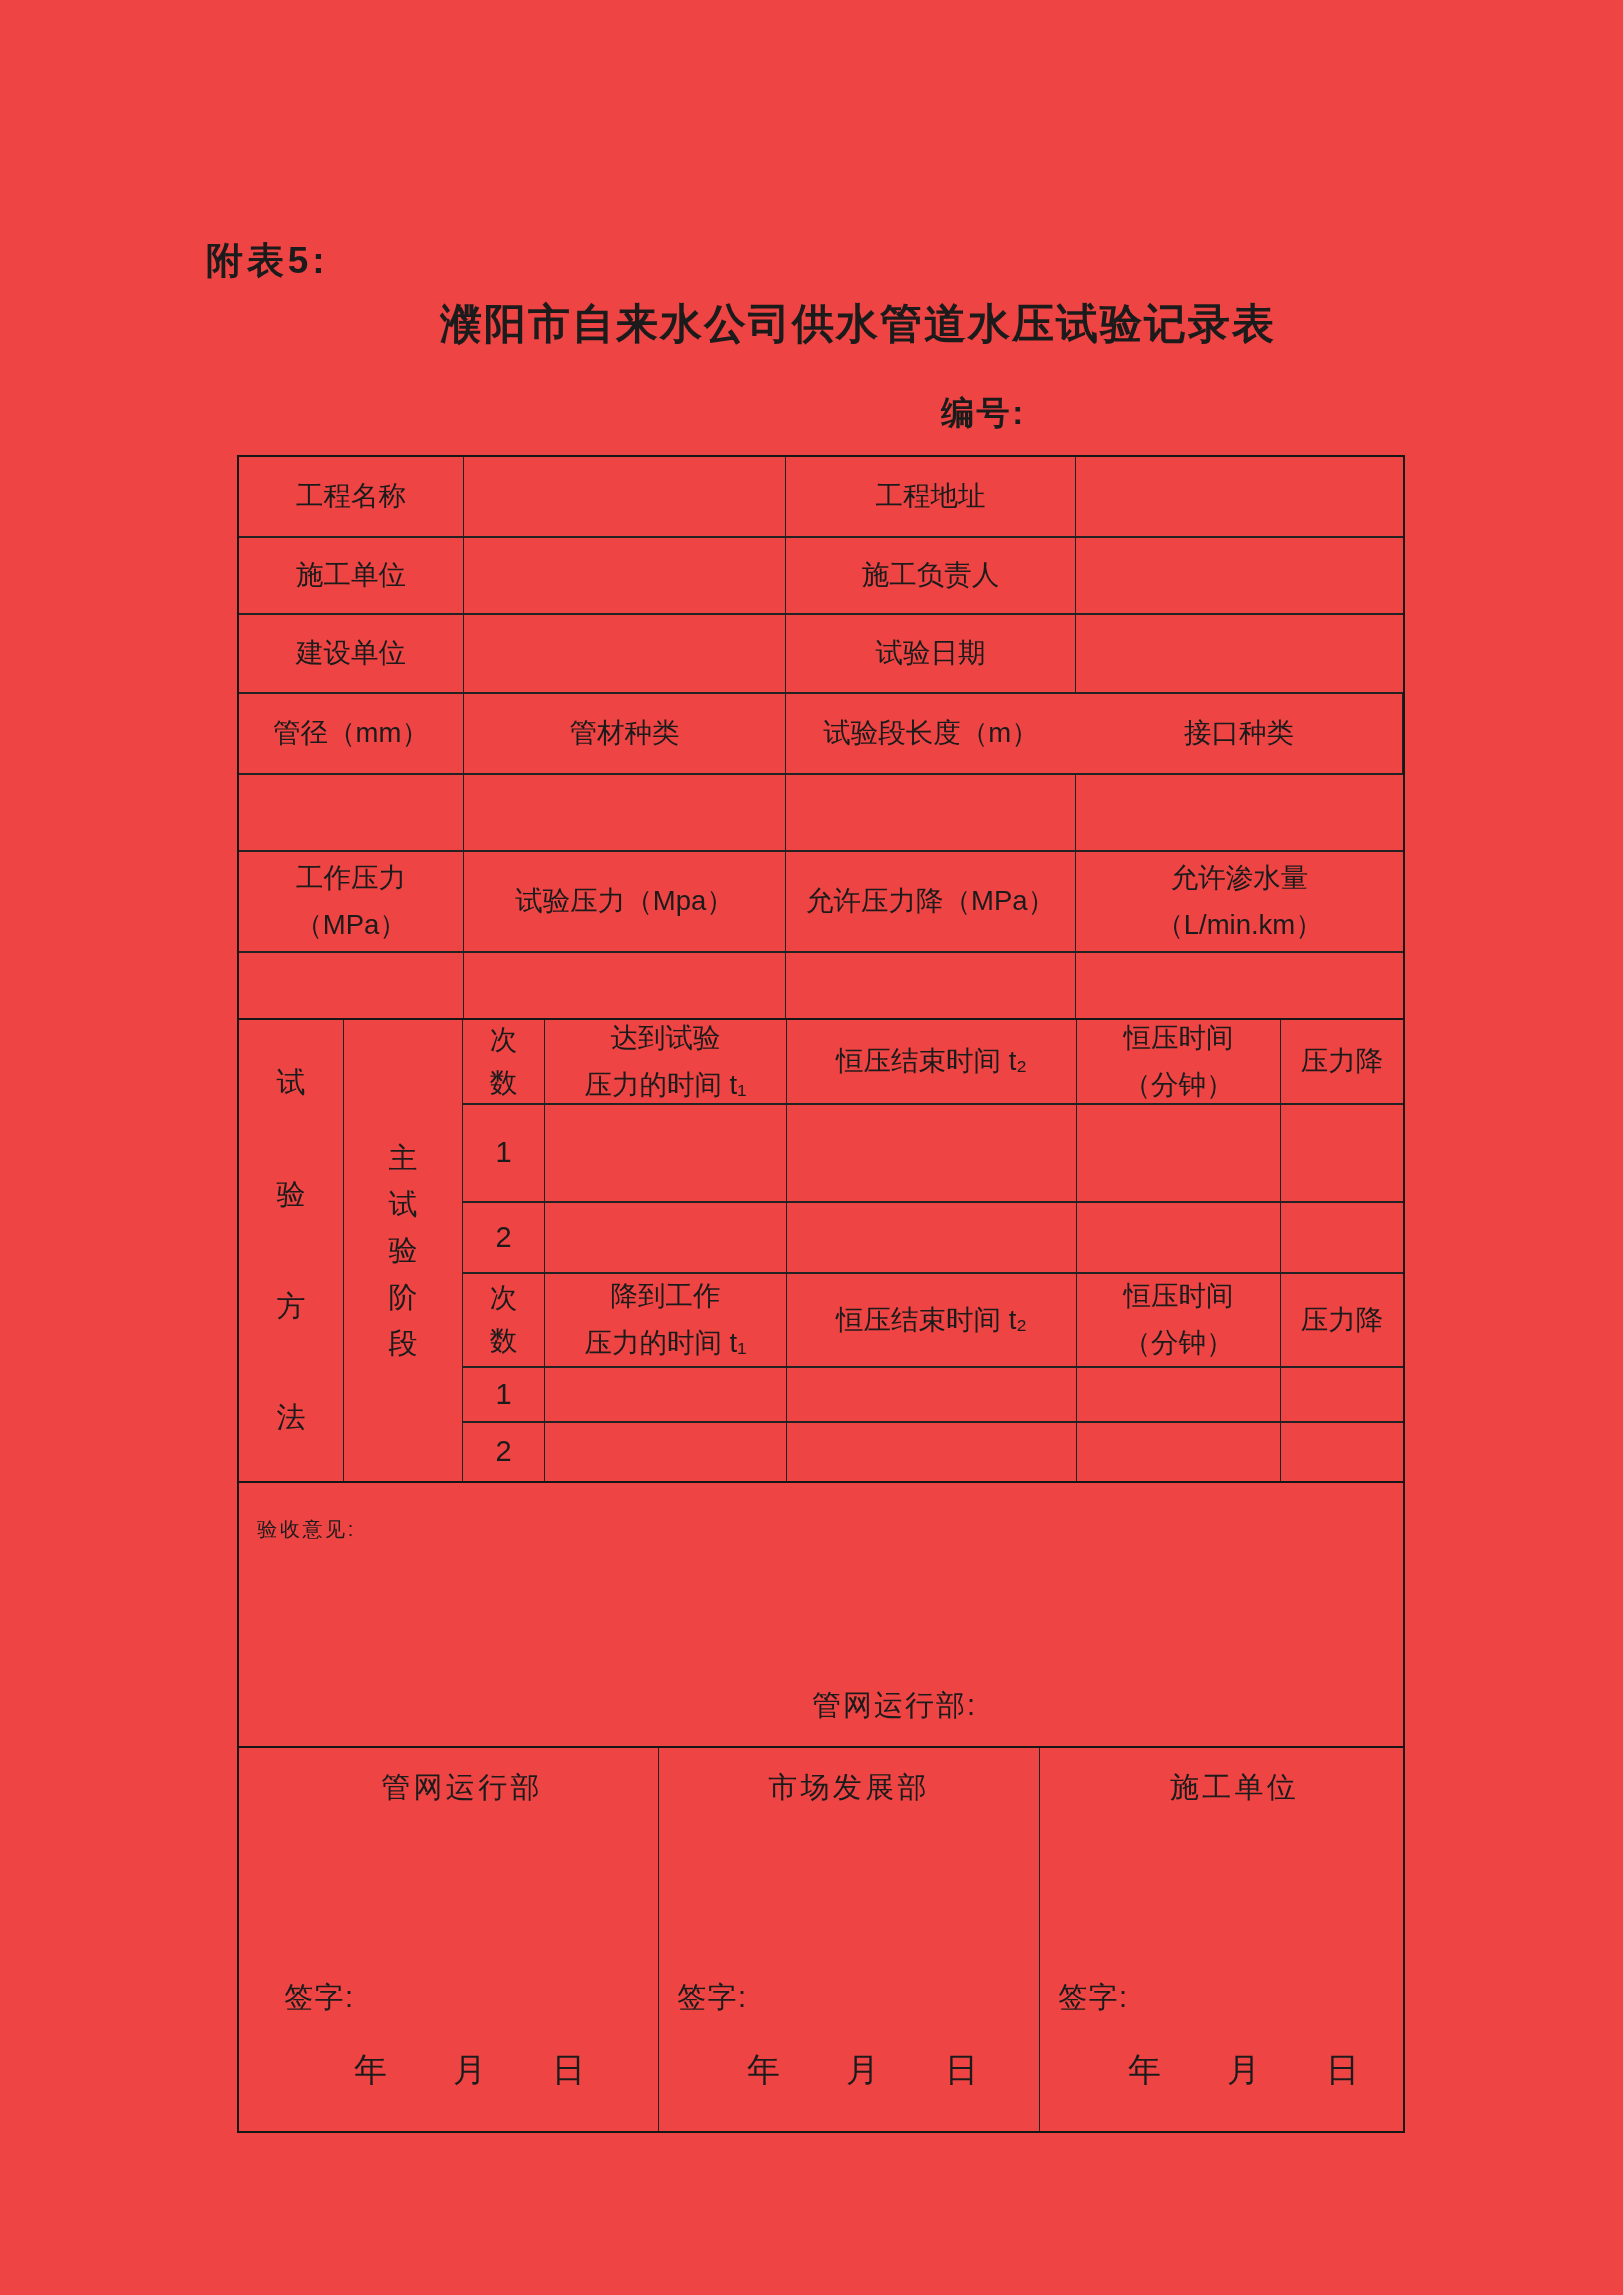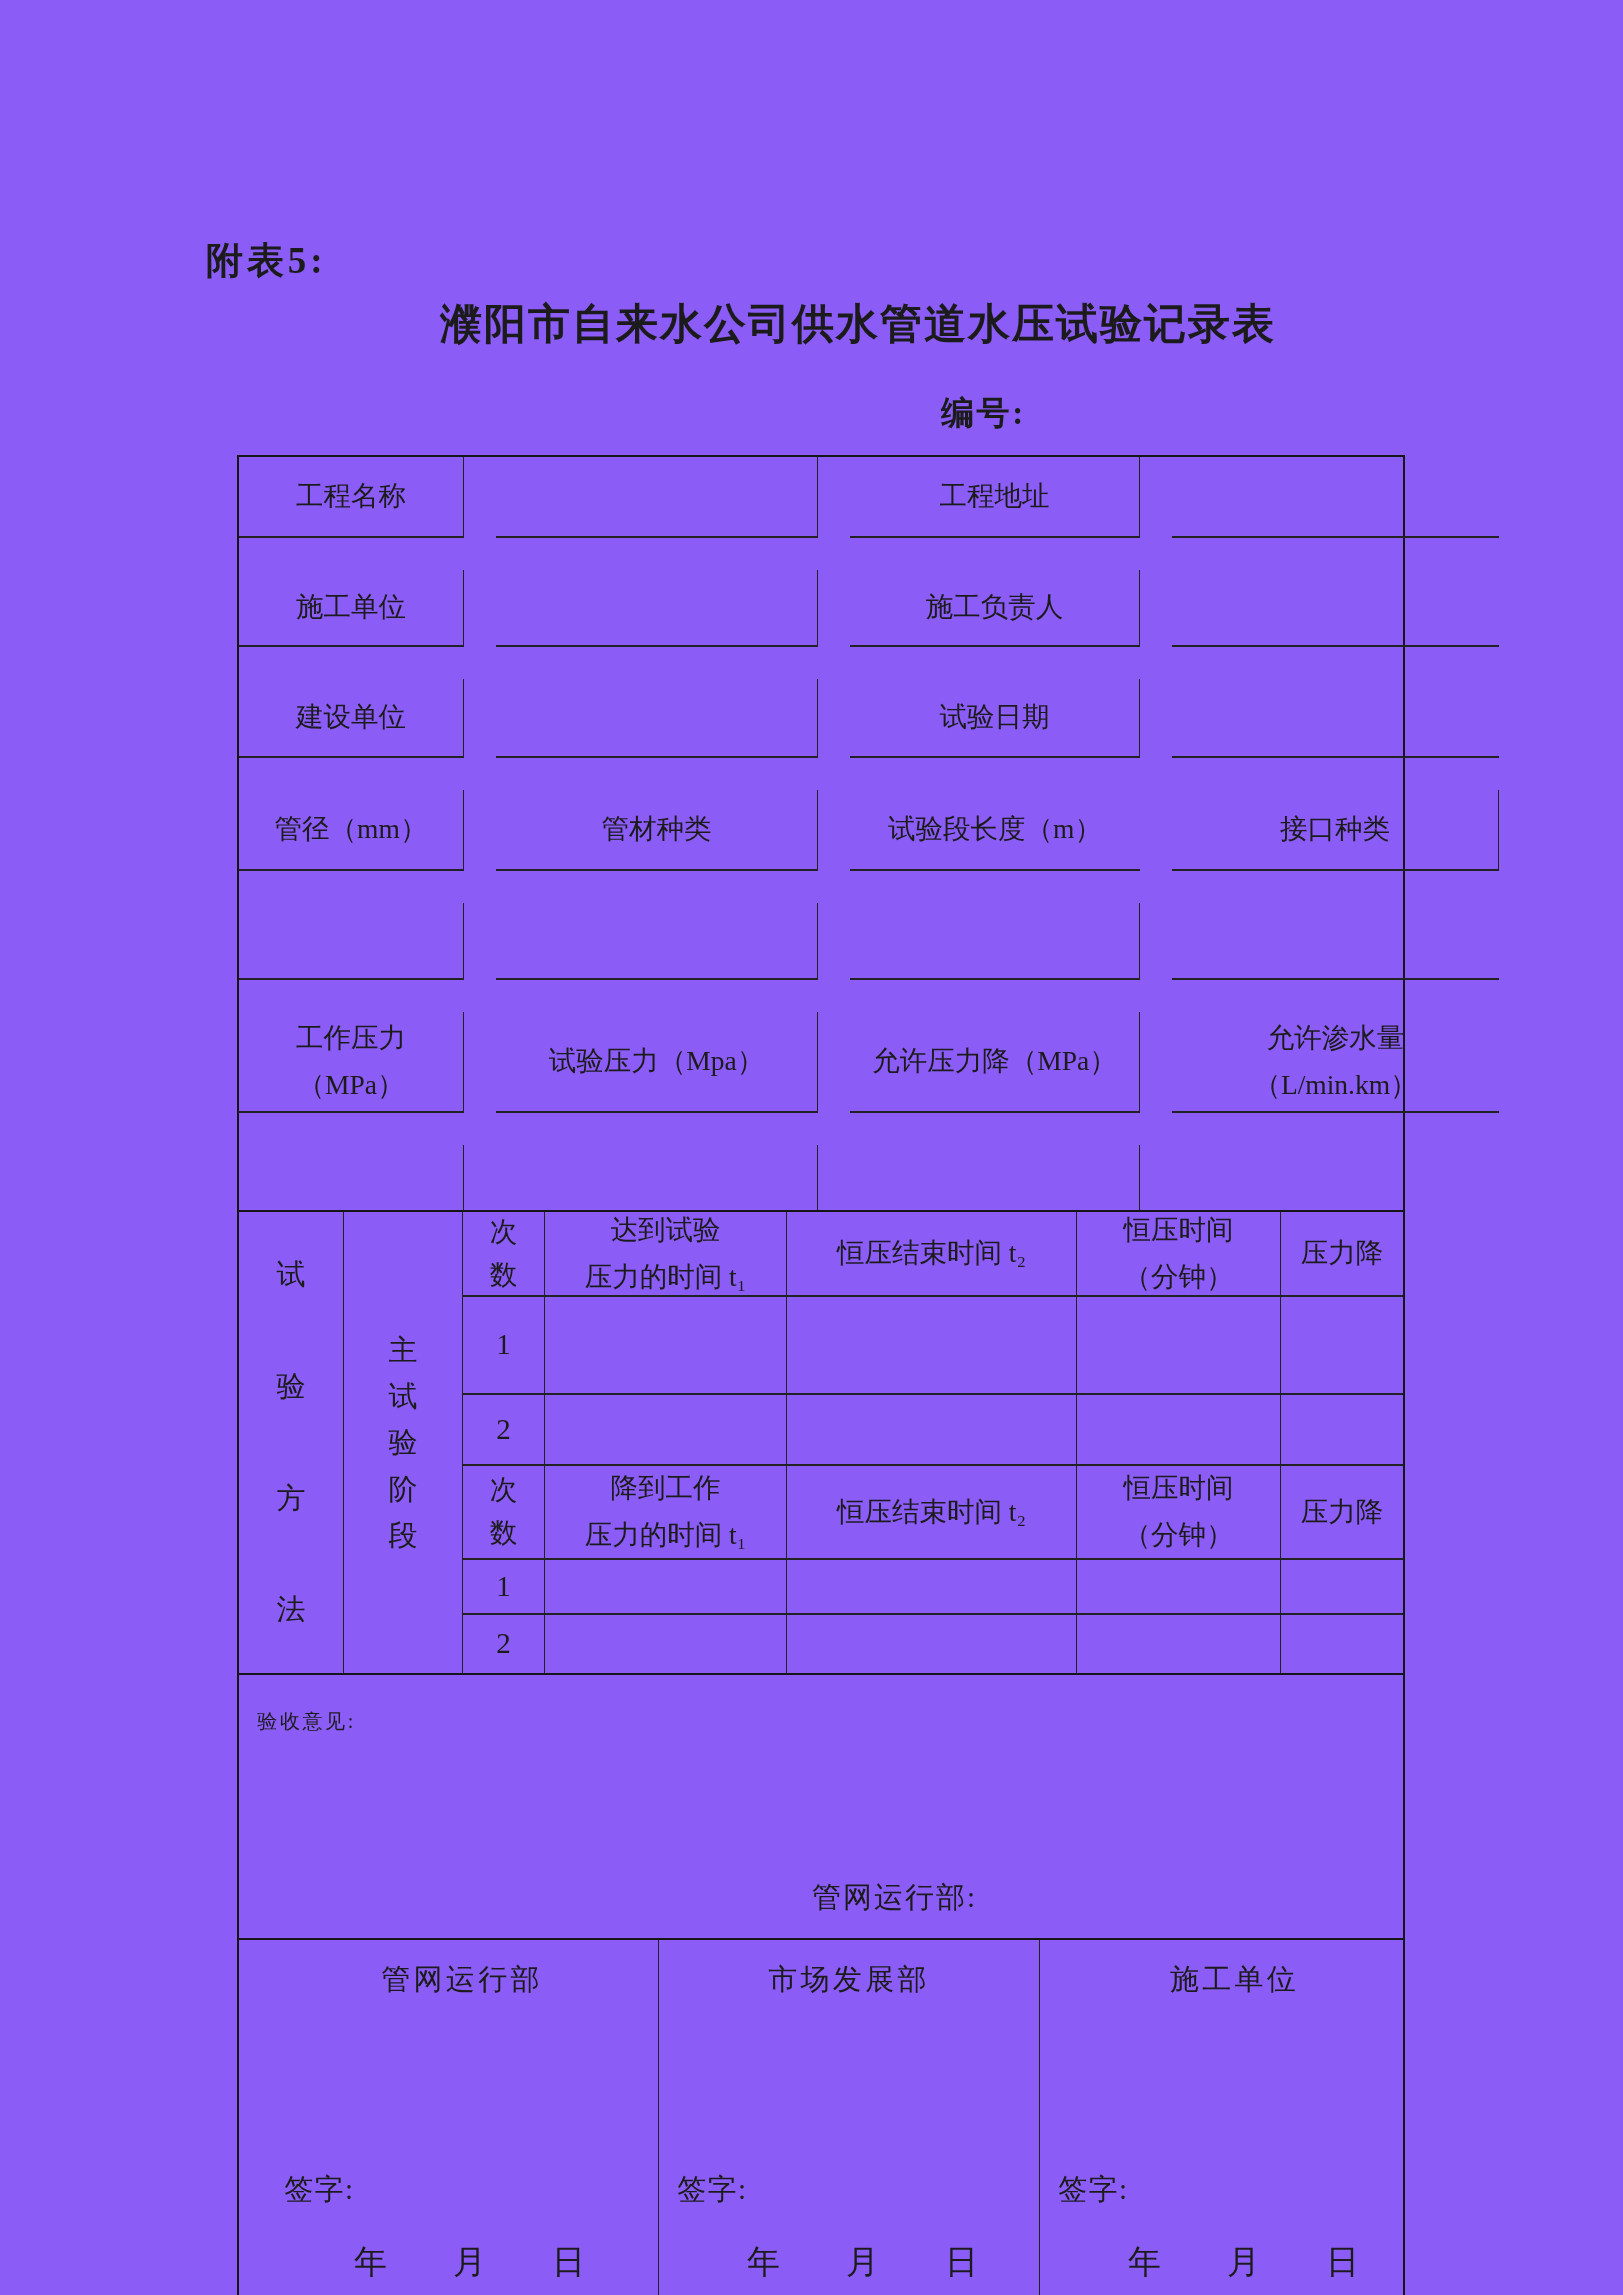--- a/index.html
+++ b/index.html
@@ -1,20 +1,20 @@
 <!DOCTYPE html>
 <html style="font-size:10.5px"><head>
 <meta charset="utf-8">
 <style>
   html,body{margin:0;padding:0;background:#ffffff;}
   .page{
     position:relative;
     width:1623px;height:2295px;
-    background:#8b5cf6;
-    font-family:Liberation Serif, serif;
+    background:#ef4444;
+    font-family:Liberation Sans, sans-serif;
     color:#1b1b1b;
     overflow:hidden;
   }
   .annex{
     position:absolute;left:206px;top:236px;
     font-size:37px;font-weight:bold;letter-spacing:3.9px;
   }
   .doc-title{
     position:absolute;left:440px;top:296px;
     font-size:42px;font-weight:bold;letter-spacing:2px;
@@ -25,21 +25,21 @@
     font-size:33px;font-weight:bold;letter-spacing:2.6px;
   }
   .form{
     position:absolute;left:237px;top:455px;width:1164px;
     border:2.6px solid #161616;
     box-sizing:content-box;
   }
   .sec{display:grid;border-bottom:2.6px solid #161616;}
   .sec.last{border-bottom:none;padding-left:27px;}
   .sec-a{grid-template-columns:225px 322px 290px 327px;
-         grid-template-rows:81px 77px 79px 81px 77px 101px 65px;gap:32px;}
+         grid-template-rows:81px 77px 79px 81px 77px 101px 65px;}
   .sec-b{grid-template-columns:105px 119px 82px 242px 290px 204px 122px;
          grid-template-rows:85px 98px 71px 94px 55px 58px;}
   .sec-c{display:block;position:relative;height:263px;}
   .sec-d{grid-template-columns:393px 381px 389px;grid-template-rows:383px;}
 
   .c{
     display:flex;align-items:center;justify-content:center;
     text-align:center;
     font-size:27.5px;line-height:1.7;
     white-space:pre-line;

